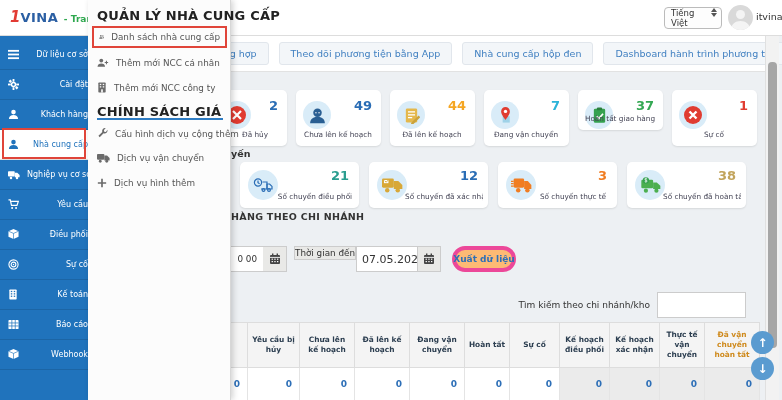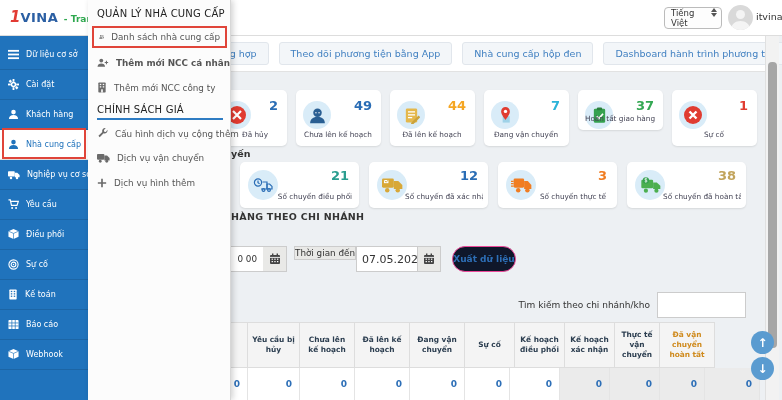--- a/index.html
+++ b/index.html
@@ -16,27 +16,27 @@
   .lang-select { position:absolute; left:664px; top:7px; width:58px; height:22px; border:1px solid #bbb; border-radius:4px; background:#fdfdfd; display:flex; align-items:flex-start; justify-content:space-between; padding:0 4px 0 6px; font-size:8.5px; color:#333; cursor:pointer; }
   .spinner { display:flex; flex-direction:column; gap:1px; }
   .spinner i { width:0; height:0; border-left:3px solid transparent; border-right:3px solid transparent; }
   .spinner i.up { border-bottom:4px solid #555; }
   .spinner i.dn { border-top:4px solid #555; }
   .avatar { position:absolute; left:728px; top:5px; width:25px; height:25px; border-radius:50%; background:#d9d9d9; overflow:hidden; }
   .user-menu { position:absolute; left:756px; top:11px; font-size:9.5px; color:#333; cursor:pointer; white-space:nowrap; }
 
   
   .sidebar { position:absolute; left:0; top:36px; width:88px; height:364px; background:#2073bc; z-index:8; padding-top:4px; }
-  .side-item { height:30px; display:flex; align-items:center; gap:7px; padding-left:8px; color:#fff; font-size:8px; border-bottom:1px solid rgba(0,0,0,0.12); cursor:pointer; white-space:nowrap; }
+  .side-item { height:30px; display:flex; align-items:center; gap:7px; padding-left:8px; color:#fff; font-size:8px; border-bottom:1px solid rgba(0,0,0,0.12); cursor:pointer; white-space:nowrap;justify-content:space-between; }
   .side-item svg { flex:0 0 auto; }
   .side-item.active { background:#fff; color:#2073bc; }
 
   
   .flyout { position:absolute; left:88px; top:0; width:143px; height:400px; background:#fcfcfc; border-right:1px solid #d7d7d7; box-shadow:2px 0 6px rgba(0,0,0,0.18); z-index:50; }
-  .fly-title { position:absolute; left:9px; font-weight:normal; font-size:10px; color:#222; letter-spacing:0.2px; white-space:nowrap;text-align:center; }
+  .fly-title { position:absolute; left:9px; font-weight:bold; font-size:13px; color:#222; letter-spacing:0.2px; white-space:nowrap;text-align:center; }
   .fly-item { position:absolute; left:9px; display:flex; align-items:center; gap:7px; font-size:8.8px; color:#555; cursor:pointer; white-space:nowrap; }
   .fly-item svg { color:#6b6b6b; }
   .fly-item.boxed { left:4px; padding:4px 5px; border:2px solid #e0453a; width:135px; }
   .fly-rule { position:absolute; left:9px; width:126px; height:2px; background:#2e7cc3; }
 
   
   .tabsbar { position:absolute; left:88px; top:36px; width:678px; height:36px; background:#fff; border-bottom:1px solid #e2e2e2; z-index:2; display:flex; align-items:center; padding-left:112px; gap:10px; }
   .tab { background:#f3f6f9; border:1px solid #e1e6ec; border-radius:3px; color:#3f7fc0; font-size:9.5px; padding:5px 11px; white-space:nowrap; cursor:pointer; }
 
   .card { position:absolute; background:#fff; border-radius:5px; box-shadow:0 1px 2px rgba(0,0,0,0.10); z-index:2; }
@@ -44,21 +44,21 @@
   .card .num { position:absolute; top:8px; right:9px; font-weight:bold; font-size:13px; }
   .card .lbl { position:absolute; bottom:7px; left:2px; right:3px; font-size:7.3px; color:#445; text-align:center; white-space:nowrap; overflow:hidden; }
   .card2 .num { top:6px; right:10px; }
   .card2 .lbl { left:36px; right:5px; }
 
   .sec-frag { position:absolute; font-weight:bold; font-size:9.5px; color:#333; z-index:2; white-space:nowrap; }
 
   .finput { position:absolute; height:26px; border:1px solid #ccc; background:#fff; font-size:8.8px; color:#333; z-index:2; font-family:inherit; }
   .addon { position:absolute; height:26px; border:1px solid #ccc; border-left:none; background:#e9e9e7; display:flex; align-items:center; justify-content:center; z-index:2; cursor:pointer; }
   .flabel { position:absolute; height:14px; border:1px solid #ccc; background:#e9e9e7; display:flex; align-items:center; justify-content:center; font-size:8.8px; color:#333; z-index:2; white-space:nowrap; }
-  .btn-export { position:absolute; height:26px; background:#0f172a; border:1px solid #ec4899; border-radius:13px; color:#2d6fb7; font-weight:bold; font-size:9px; z-index:2; display:flex; align-items:center; justify-content:center; cursor:pointer; white-space:nowrap; }
+  .btn-export { position:absolute; height:26px; background:#fdba74; border:4px solid #ec4899; border-radius:13px; color:#2d6fb7; font-weight:bold; font-size:9px; z-index:2; display:flex; align-items:center; justify-content:center; cursor:pointer; white-space:nowrap; }
   .search-label { position:absolute; font-size:9px; color:#333; text-align:right; z-index:2; white-space:nowrap; }
   .search-input { position:absolute; height:26px; width:89px; border:1px solid #ccc; background:#fff; z-index:2; font-family:inherit; font-size:9px; }
 
   
   .tbl { position:absolute; left:150px; top:322px; width:610px; z-index:2; font-size:7.4px; }
   .trow { display:flex; }
   .th { background:#f4f4f4; border:1px solid #ddd; border-left:none; min-height:46px; display:flex; align-items:center; justify-content:center; text-align:center; font-weight:bold; color:#2c3e50; padding:2px 3px; line-height:1.35; }
   .th:first-child { border-left:1px solid #ddd; }
   .td { background:#fff; border:1px solid #e4e4e4; border-top:none; border-left:none; height:45px; text-align:right; padding:11px 7px 0 0; font-weight:bold; font-size:9px; color:#2d6fb7; }
   .td:first-child { border-left:1px solid #e4e4e4; }
@@ -367,20 +367,21 @@
   <div class="search-label" style="left:450px;top:300px;width:200px;">Tìm kiếm theo chi nhánh/kho</div>
   <input class="search-input" style="left: 657px; top: 292px;">
 
   <div class="tbl">
     <div class="trow">
       <div class="th" style="width:98px;">Tổng yêu cầu</div>
       <div class="th" style="width:52px;">Yêu cầu bị hủy</div>
       <div class="th" style="width:55px;">Chưa lên kế hoạch</div>
       <div class="th" style="width:55px;">Đã lên kế hoạch</div>
       <div class="th" style="width:55px;">Đang vận chuyển</div>
+      <div class="th" style="width:45px;">Hoàn tất</div>
       <div class="th" style="width:50px;">Sự cố</div>
       <div class="th" style="width:50px;">Kế hoạch điều phối</div>
       <div class="th" style="width:50px;">Kế hoạch xác nhận</div>
       <div class="th" style="width:45px;">Thực tế vận chuyển</div>
       <div class="th" style="width: 55px; color: rgb(207, 138, 29);">Đã vận chuyển hoàn tất</div>
     </div>
     <div class="trow">
       <div class="td" style="width:98px;">0</div>
       <div class="td" style="width:52px;">0</div>
       <div class="td" style="width:55px;">0</div>
@@ -399,21 +400,21 @@
     <div class="fly-title" style="top:8px;">QUẢN LÝ NHÀ CUNG CẤP</div>
     <div class="fly-item boxed" style="top:26px;">
       <svg width="12" height="10" viewBox="0 0 14 11" fill="currentColor">
           <circle cx="5" cy="2.6" r="2.2"></circle>
           <path d="M0.6 10c0-2.7 2-4 4.4-4s4.4 1.3 4.4 4z"></path>
           <circle cx="10.5" cy="2.9" r="1.8"></circle>
           <path d="M10 5.4c2 0 3.5 1.2 3.5 3.4h-3z"></path>
         </svg>
       <span>Danh sách nhà cung cấp</span>
     </div>
-    <div class="fly-item" style="top:58px;font-weight:bold;">
+    <div class="fly-item" style="top:58px;">
       <svg width="12" height="10" viewBox="0 0 14 11" fill="currentColor">
           <circle cx="5" cy="2.6" r="2.2"></circle>
           <path d="M0.6 10c0-2.7 2-4 4.4-4s4.4 1.3 4.4 4z"></path>
           <path d="M11 3v4M9 5h4" stroke="currentColor" stroke-width="1.2"></path>
         </svg>
       <span>Thêm mới NCC cá nhân</span>
     </div>
     <div class="fly-item" style="top:82px;">
       <svg width="10" height="11" viewBox="0 0 10 12" fill="currentColor">
           <rect x="1" y="0.5" width="8" height="11" rx="0.8"></rect>

